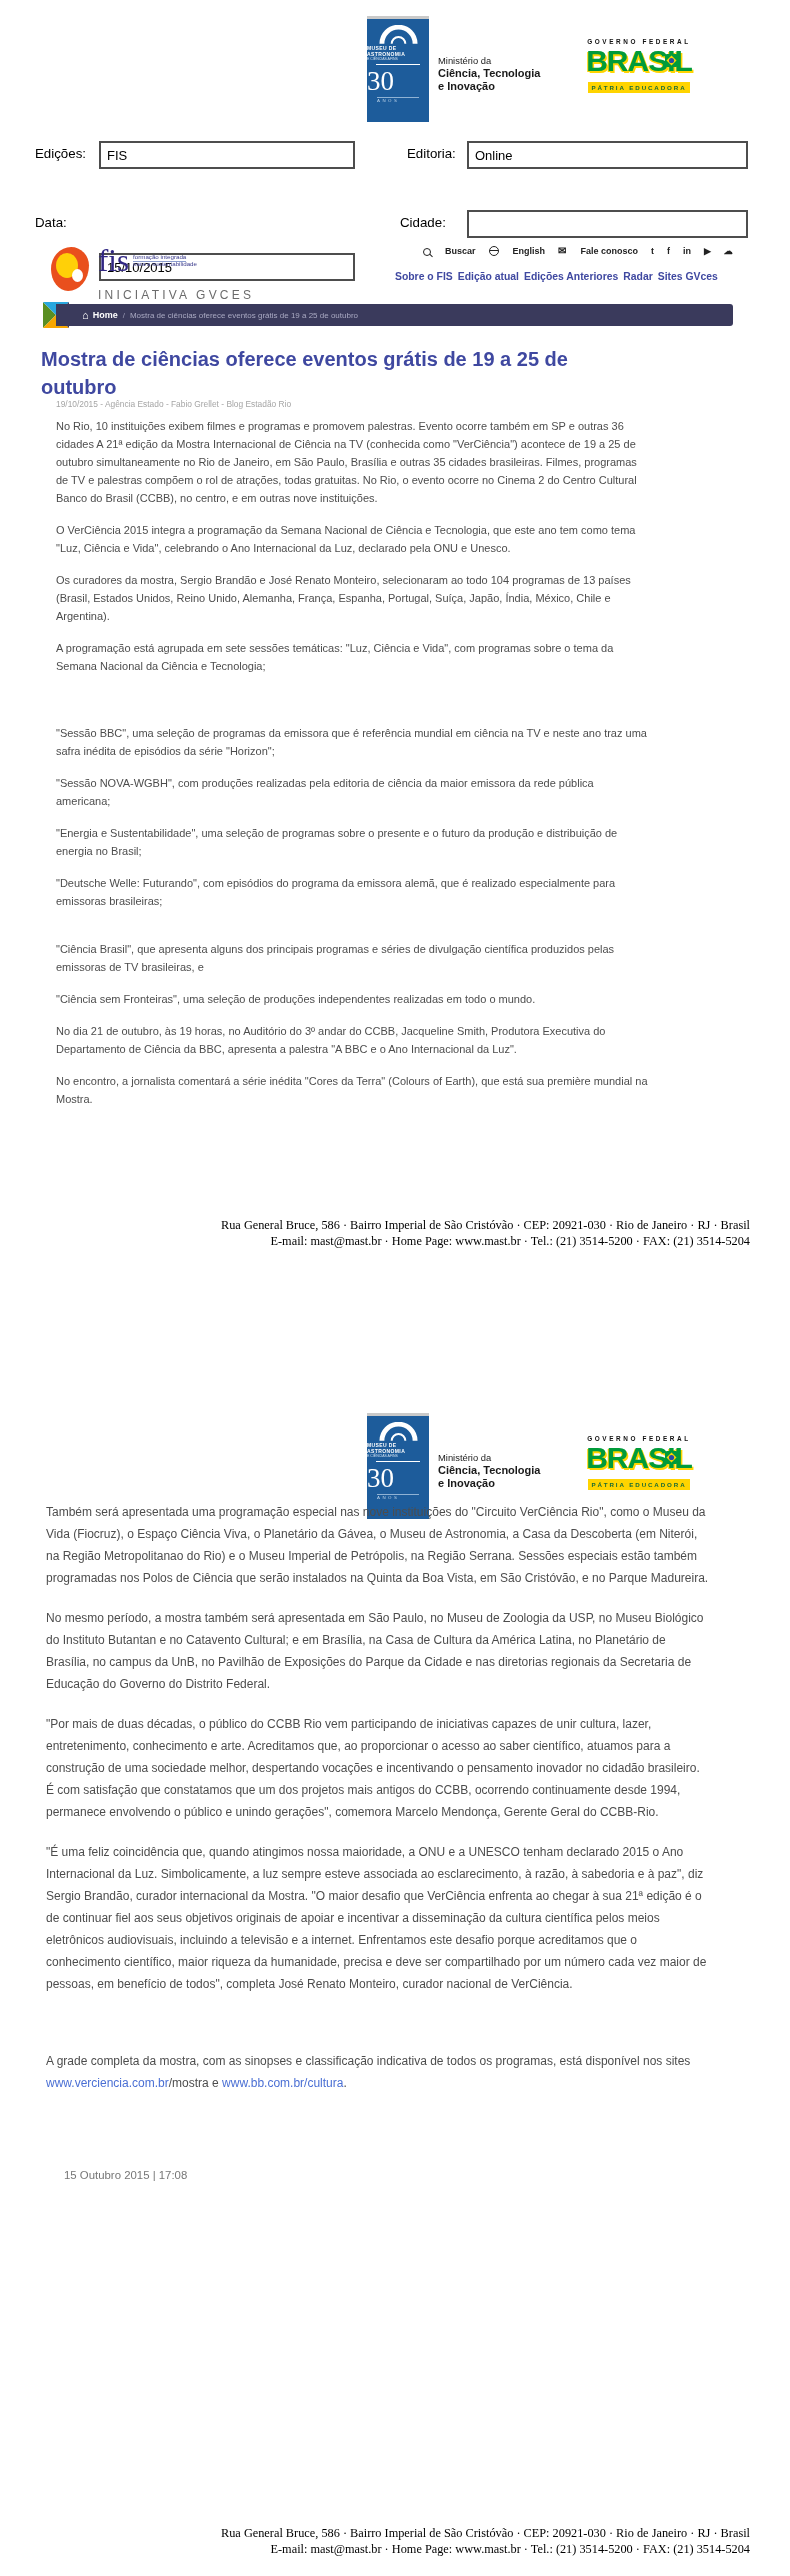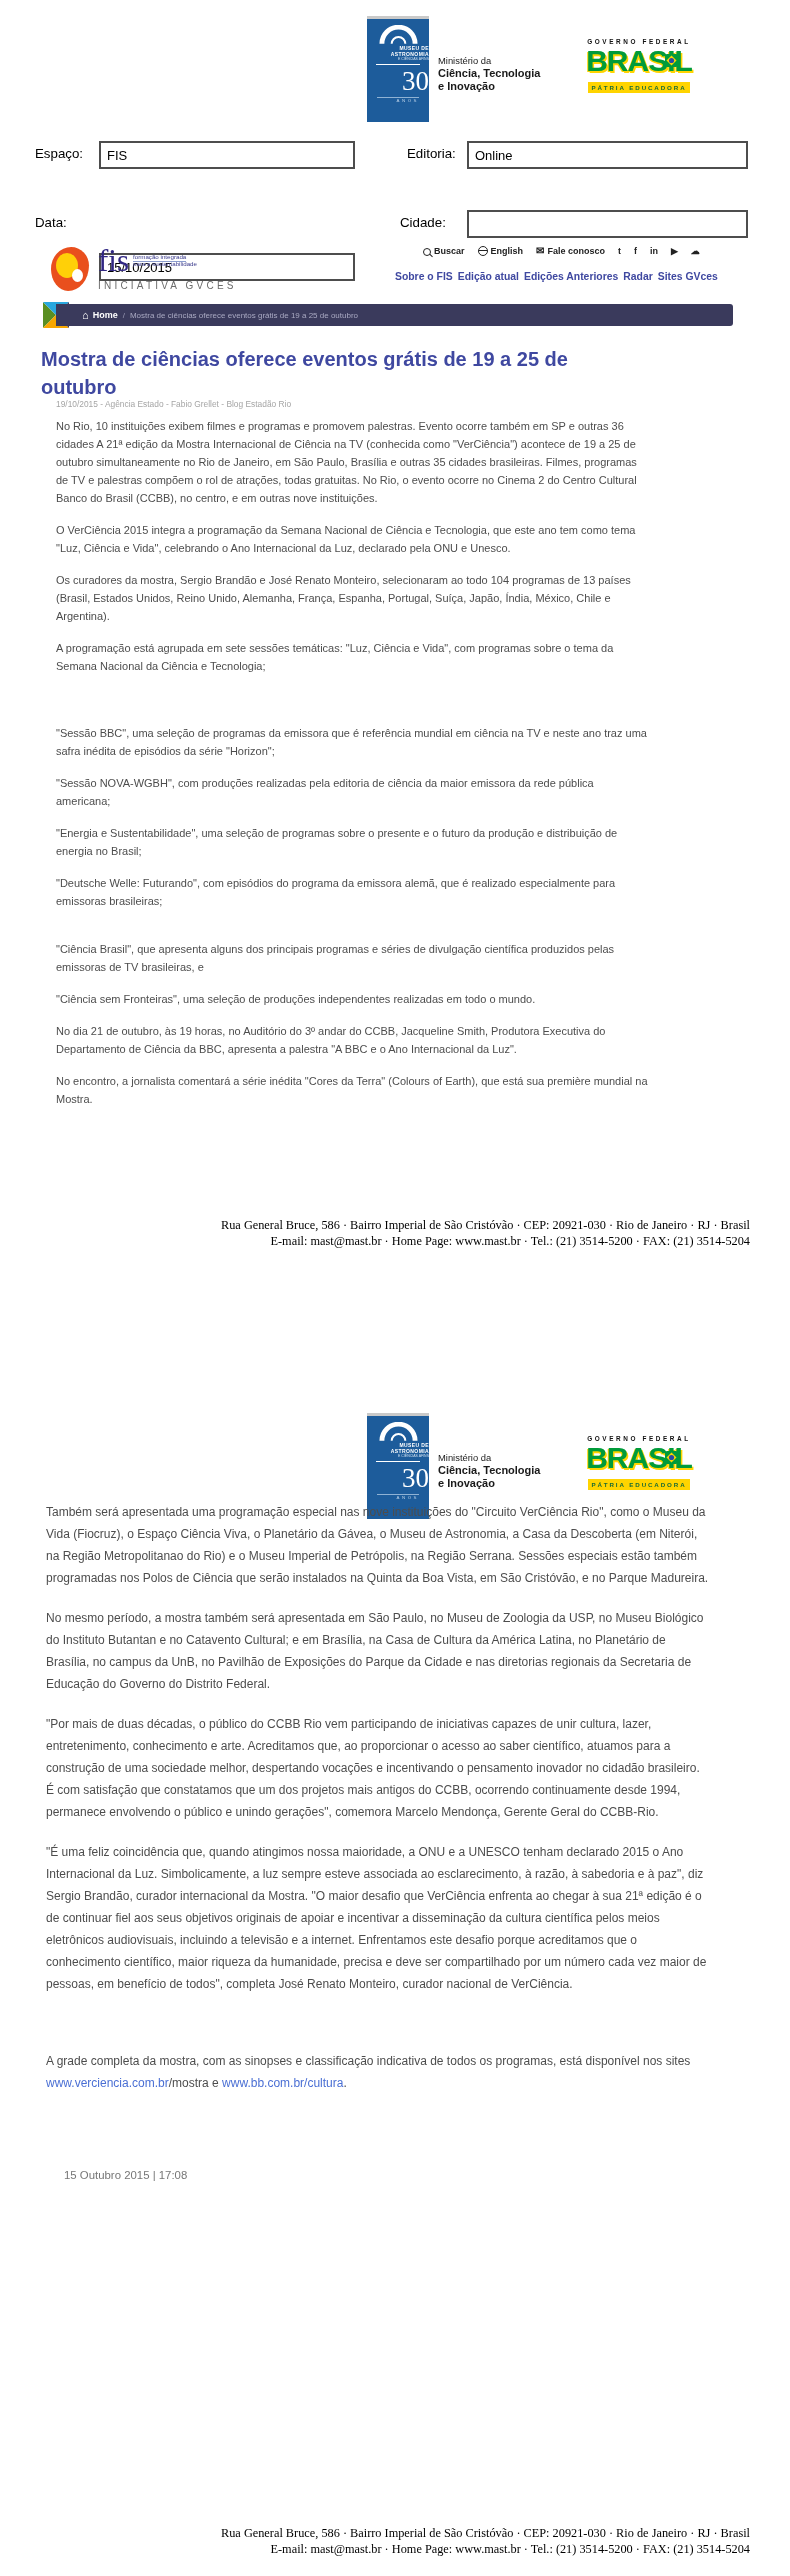--- a/index.html
+++ b/index.html
@@ -1,20 +1,20 @@
 <!DOCTYPE html>
 <html><head>
 <meta charset="utf-8">
 <style>
   html,body{margin:0;padding:0;background:#fff}
   #page{position:relative;width:790px;height:2576px;background:#fff;font-family:"Liberation Sans",sans-serif;overflow:hidden}
 
   
   .gov-header{position:absolute;left:367px;width:336px;height:113px}
-  .mast{position:absolute;left:0;top:6px;width:62px;height:103px;background:#1d5c9b;color:#fff;text-align:right;border-top:3px solid #c9c9c9}
+  .mast{position:absolute;left:0;top:6px;width:62px;height:103px;background:#1d5c9b;color:#fff;text-align:left;border-top:3px solid #c9c9c9}
   .mast .dome{margin:6px auto 1px;display:block}
   .mast .m1,.mast .m2{font-size:5px;font-weight:bold;letter-spacing:0.4px;line-height:6px}
   .mast .m3{font-size:3.5px;color:#cfe0f0;line-height:5px}
   .mast .sep{height:1px;background:#fff;margin:2px 9px}
   .mast .n30{font-family:"Liberation Serif",serif;font-size:27px;line-height:29px}
   .mast .anos{font-size:4.4px;letter-spacing:2.5px;color:#bcd2e8;border-top:1px solid #8fb2d4;margin:1px 10px 0}
   .ministry{position:absolute;left:71px;top:45px;width:132px;text-align:left;color:#1a1a1a}
   .ministry .l1{font-size:9.4px;line-height:12px}
   .ministry .l2,.ministry .l3{font-size:11px;font-weight:bold;line-height:13px}
   .brasil{position:absolute;left:211px;top:28px;width:122px;text-align:center}
@@ -30,23 +30,23 @@
   
   .fis{position:absolute;left:51px;top:245px;width:247px;height:57px}
   .blob{position:absolute;left:0;top:2px;width:40px;height:45px}
   .b1{position:absolute;left:0;top:0;width:38px;height:44px;background:#e94f1d;border-radius:53% 47% 55% 45%/50% 42% 58% 50%}
   .b2{position:absolute;left:5px;top:6px;width:22px;height:25px;background:#ffd008;border-radius:50%}
   .b3{position:absolute;left:21px;top:22px;width:11px;height:13px;background:#fff;border-radius:50%}
   .fis-text{position:absolute;left:47px;top:0;white-space:nowrap}
   .fis-name{font-family:"Liberation Serif",serif;font-size:31px;line-height:32px;color:#312783;display:inline-block}
   .fis-tag{display:inline-block;vertical-align:top;margin:8px 0 0 4px;font-size:6.2px;color:#3a3a8c;line-height:7.4px}
   .fis-tag .t1{border-bottom:1px solid #8a9ccd;padding-bottom:1px}
-  .fis-init{margin-top:3px;font-size:10px;letter-spacing:3.2px;color:#6b6b6b}
+  .fis-init{margin-top:11px;font-size:12px;letter-spacing:3.2px;color:#6b6b6b}
   .util{position:absolute;top:246px;left:423px;display:flex;align-items:center;gap:13px;font-size:9px;color:#222;font-weight:bold;white-space:nowrap}
-  .util .it{display:flex;align-items:flex-end;gap:3px;cursor:pointer}
+  .util .it{display:flex;align-items:flex-end;gap:14px;cursor:pointer}
   .mini-search{width:6px;height:6px;border:1.3px solid #222;border-radius:50%;position:relative;display:inline-block}
   .mini-search::after{content:"";position:absolute;width:4px;height:1.3px;background:#222;transform:rotate(45deg);right:-3px;bottom:-1px}
   .mini-globe{width:8px;height:8px;border:1.2px solid #222;border-radius:50%;display:inline-block;position:relative}
   .mini-globe::after{content:"";position:absolute;left:0;right:0;top:3px;height:1px;background:#222}
   .mail-glyph{font-size:10px;line-height:10px}
   .soc{font-size:9px;font-weight:bold;color:#222;cursor:pointer}
   .nav{position:absolute;top:271px;left:395px;display:flex;gap:5px;font-size:10.4px;font-weight:bold;color:#3f48a0;white-space:nowrap}
   .nav .nav-it{cursor:pointer}
 
   
@@ -106,21 +106,21 @@
         <svg class="flag" width="13" height="13" viewBox="0 0 13 13">
             <rect width="13" height="13" rx="2" fill="#009b3a"></rect>
             <polygon points="6.5,1.5 11.5,6.5 6.5,11.5 1.5,6.5" fill="#ffd400"></polygon>
             <circle cx="6.5" cy="6.5" r="2.6" fill="#2b49a3"></circle>
           </svg>
       </div>
       <div class="patria">PÁTRIA EDUCADORA</div>
     </div>
   </div>
 
-  <div class="f-label" style="left:35px;top:146px">Espaço:</div>
+  <div class="f-label" style="left:35px;top:146px">Edições:</div>
   <input class="f-input" style="left: 99px; top: 141px; width: 240px;" value="FIS">
   <div class="f-label" style="left:407px;top:146px">Editoria:</div>
   <input class="f-input" style="left: 467px; top: 141px; width: 265px;" value="Online">
   <div class="f-label" style="left:35px;top:215px">Data:</div>
   <input class="f-input" style="left: 99px; top: 210px; width: 240px; margin-top: 43px;" value="15/10/2015">
   <div class="f-label" style="left:400px;top:215px">Cidade:</div>
   <input class="f-input" style="left: 467px; top: 210px; width: 265px;" value="">
 
   <div class="fis">
     <div class="blob">

